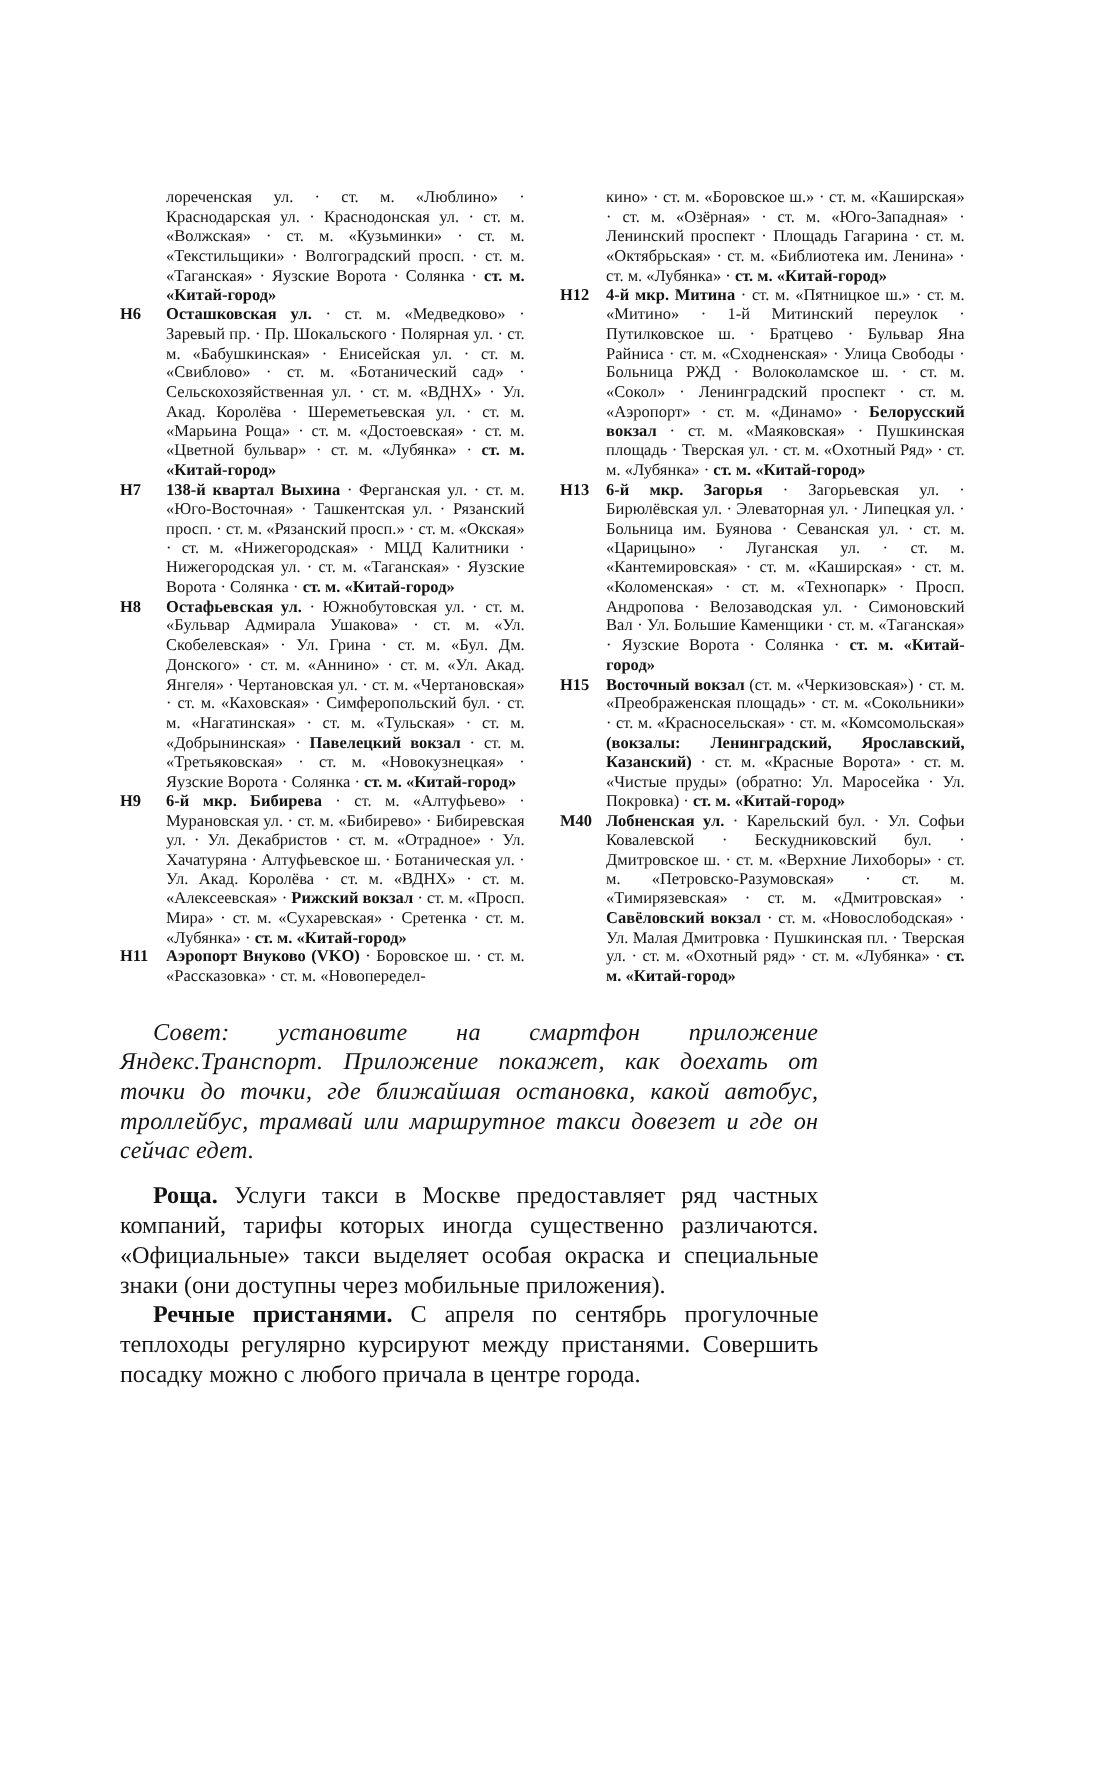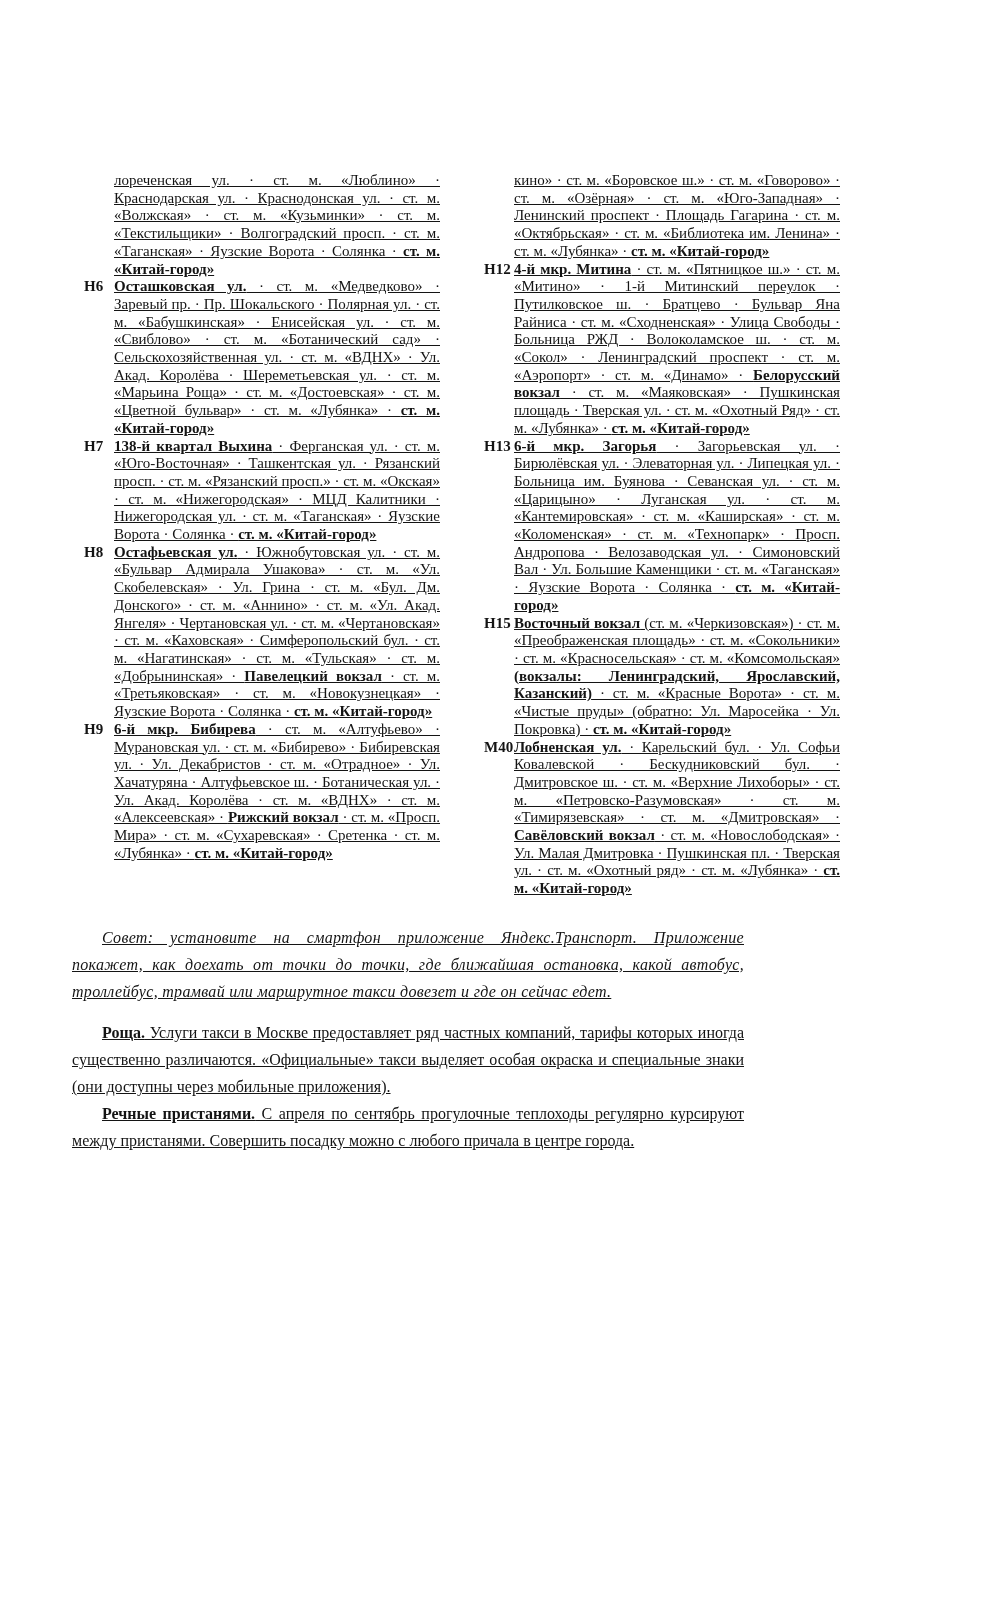--- a/index.html
+++ b/index.html
@@ -9,48 +9,47 @@
     background: #ffffff;
   }
   body {
     font-family: "Liberation Serif", "DejaVu Serif", serif;
     color: #141414;
     overflow: hidden;
   }
   .page {
     width: 888px;
     height: 1616px;
-    padding: 172px 144px 40px 72px;
-    text-decoration: underline;
+    padding: 172px 144px 40px 109px;
   }
   .columns {
     display: flex;
     gap: 32px;
   }
   .column {
     flex: 0 0 368px;
     width: 368px;
   }
   .route-entry {
     position: relative;
     padding-left: 42px;
     font-size: 15px;
     line-height: 17.7px;
     text-align: justify;
   }
   .route-id {
     position: absolute;
-    left: 12px;
+    left: 0;
     top: 0;
     font-weight: bold;
   }
   .b { font-weight: bold; }
   .body-text {
     margin-top: 26px;
-    font-size: 16px;
+    font-size: 22px;
     line-height: 27px;
   }
   .body-para {
     text-align: justify;
     text-indent: 30px;
   }
   .body-para.italic {
     font-style: italic;
     letter-spacing: 0.3px;
     margin-bottom: 14px;
@@ -60,23 +59,24 @@
 <body>
 
 <div class="page">
   <div class="columns">
     <div class="column">
         <div class="route-entry"><span><span>лореченская ул. · ст. м. «Люблино» · Краснодарская ул. · Краснодонская ул. · ст. м. «Волжская» · ст. м. «Кузьминки» · ст. м. «Текстильщики» · Волгоградский просп. · ст. м. «Таганская» · Яузские Ворота · Солянка · </span><span class="b">ст. м. «Китай-город»</span></span></div>
         <div class="route-entry"><span class="route-id">Н6</span><span><span class="b">Осташковская ул.</span><span> · ст. м. «Медведково» · Заревый пр. · Пр. Шокальского · Полярная ул. · ст. м. «Бабушкинская» · Енисейская ул. · ст. м. «Свиблово» · ст. м. «Ботанический сад» · Сельскохозяйственная ул. · ст. м. «ВДНХ» · Ул. Акад. Королёва · Шереметьевская ул. · ст. м. «Марьина Роща» · ст. м. «Достоевская» · ст. м. «Цветной бульвар» · ст. м. «Лубянка» · </span><span class="b">ст. м. «Китай-город»</span></span></div>
         <div class="route-entry"><span class="route-id">Н7</span><span><span class="b">138-й квартал Выхина</span><span> · Ферганская ул. · ст. м. «Юго-Восточная» · Ташкентская ул. · Рязанский просп. · ст. м. «Рязанский просп.» · ст. м. «Окская» · ст. м. «Нижегородская» · МЦД Калитники · Нижегородская ул. · ст. м. «Таганская» · Яузские Ворота · Солянка · </span><span class="b">ст. м. «Китай-город»</span></span></div>
         <div class="route-entry"><span class="route-id">Н8</span><span><span class="b">Остафьевская ул.</span><span> · Южнобутовская ул. · ст. м. «Бульвар Адмирала Ушакова» · ст. м. «Ул. Скобелевская» · Ул. Грина · ст. м. «Бул. Дм. Донского» · ст. м. «Аннино» · ст. м. «Ул. Акад. Янгеля» · Чертановская ул. · ст. м. «Чертановская» · ст. м. «Каховская» · Симферопольский бул. · ст. м. «Нагатинская» · ст. м. «Тульская» · ст. м. «Добрынинская» · </span><span class="b">Павелецкий вокзал</span><span> · ст. м. «Третьяковская» · ст. м. «Новокузнецкая» · Яузские Ворота · Солянка · </span><span class="b">ст. м. «Китай-город»</span></span></div>
         <div class="route-entry"><span class="route-id">Н9</span><span><span class="b">6-й мкр. Бибирева</span><span> · ст. м. «Алтуфьево» · Мурановская ул. · ст. м. «Бибирево» · Бибиревская ул. · Ул. Декабристов · ст. м. «Отрадное» · Ул. Хачатуряна · Алтуфьевское ш. · Ботаническая ул. · Ул. Акад. Королёва · ст. м. «ВДНХ» · ст. м. «Алексеевская» · </span><span class="b">Рижский вокзал</span><span> · ст. м. «Просп. Мира» · ст. м. «Сухаревская» · Сретенка · ст. м. «Лубянка» · </span><span class="b">ст. м. «Китай-город»</span></span></div>
+        <div class="route-entry"><span class="route-id">Н11</span><span><span class="b">Аэропорт Внуково (VKO)</span><span> · Боровское ш. · ст. м. «Рассказовка» · ст. м. «Новопередел-</span></span></div>
       </div>
     <div class="column">
-        <div class="route-entry"><span><span>кино» · ст. м. «Боровское ш.» · ст. м. «Говорово» · ст. м. «Озёрная» · ст. м. «Юго-Западная» · Ленинский проспект · Площадь Гагарина · ст. м. «Октябрьская» · ст. м. «Библиотека им. Ленина» · ст. м. «Лубянка» · </span><span class="b">ст. м. «Китай-город»</span></span></div>
+        <div class="route-entry"><span><span>кино» · ст. м. «Боровское ш.» · ст. м. «Каширская» · ст. м. «Озёрная» · ст. м. «Юго-Западная» · Ленинский проспект · Площадь Гагарина · ст. м. «Октябрьская» · ст. м. «Библиотека им. Ленина» · ст. м. «Лубянка» · </span><span class="b">ст. м. «Китай-город»</span></span></div>
         <div class="route-entry"><span class="route-id">Н12</span><span><span class="b">4-й мкр. Митина</span><span> · ст. м. «Пятницкое ш.» · ст. м. «Митино» · 1-й Митинский переулок · Путилковское ш. · Братцево · Бульвар Яна Райниса · ст. м. «Сходненская» · Улица Свободы · Больница РЖД · Волоколамское ш. · ст. м. «Сокол» · Ленинградский проспект · ст. м. «Аэропорт» · ст. м. «Динамо» · </span><span class="b">Белорусский вокзал</span><span> · ст. м. «Маяковская» · Пушкинская площадь · Тверская ул. · ст. м. «Охотный Ряд» · ст. м. «Лубянка» · </span><span class="b">ст. м. «Китай-город»</span></span></div>
         <div class="route-entry"><span class="route-id">Н13</span><span><span class="b">6-й мкр. Загорья</span><span> · Загорьевская ул. · Бирюлёвская ул. · Элеваторная ул. · Липецкая ул. · Больница им. Буянова · Севанская ул. · ст. м. «Царицыно» · Луганская ул. · ст. м. «Кантемировская» · ст. м. «Каширская» · ст. м. «Коломенская» · ст. м. «Технопарк» · Просп. Андропова · Велозаводская ул. · Симоновский Вал · Ул. Большие Каменщики · ст. м. «Таганская» · Яузские Ворота · Солянка · </span><span class="b">ст. м. «Китай-город»</span></span></div>
         <div class="route-entry"><span class="route-id">Н15</span><span><span class="b">Восточный вокзал</span><span> (ст. м. «Черкизовская») · ст. м. «Преображенская площадь» · ст. м. «Сокольники» · ст. м. «Красносельская» · ст. м. «Комсомольская» </span><span class="b">(вокзалы: Ленинградский, Ярославский, Казанский)</span><span> · ст. м. «Красные Ворота» · ст. м. «Чистые пруды» (обратно: Ул. Маросейка · Ул. Покровка) · </span><span class="b">ст. м. «Китай-город»</span></span></div>
         <div class="route-entry"><span class="route-id">М40</span><span><span class="b">Лобненская ул.</span><span> · Карельский бул. · Ул. Софьи Ковалевской · Бескудниковский бул. · Дмитровское ш. · ст. м. «Верхние Лихоборы» · ст. м. «Петровско-Разумовская» · ст. м. «Тимирязевская» · ст. м. «Дмитровская» · </span><span class="b">Савёловский вокзал</span><span> · ст. м. «Новослободская» · Ул. Малая Дмитровка · Пушкинская пл. · Тверская ул. · ст. м. «Охотный ряд» · ст. м. «Лубянка» · </span><span class="b">ст. м. «Китай-город»</span></span></div>
       </div>
   </div>
   <div class="body-text">
       <p class="body-para italic"><span>Совет: установите на смартфон приложение Яндекс.Транспорт. Приложение покажет, как доехать от точки до точки, где ближайшая остановка, какой автобус, троллейбус, трамвай или маршрутное такси довезет и где он сейчас едет.</span></p>
       <p class="body-para"><span class="b">Роща.</span><span> Услуги такси в Москве предоставляет ряд частных компаний, тарифы которых иногда существенно различаются. «Официальные» такси выделяет особая окраска и специальные знаки (они доступны через мобильные приложения).</span></p>
       <p class="body-para"><span class="b">Речные пристанями.</span><span> С апреля по сентябрь прогулочные теплоходы регулярно курсируют между пристанями. Совершить посадку можно с любого причала в центре города.</span></p>

